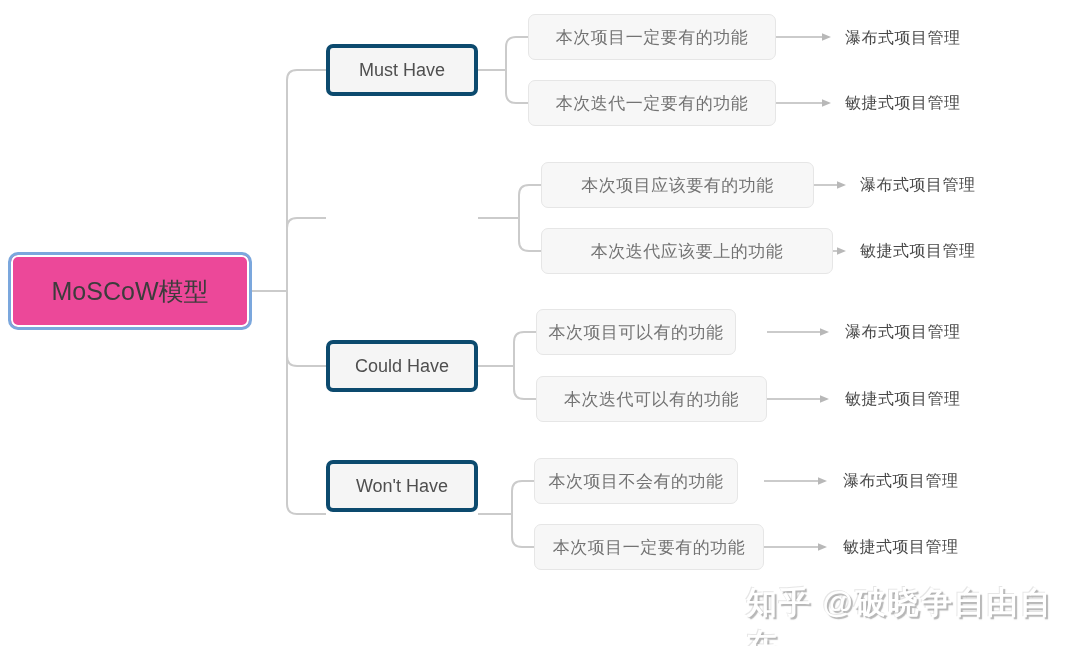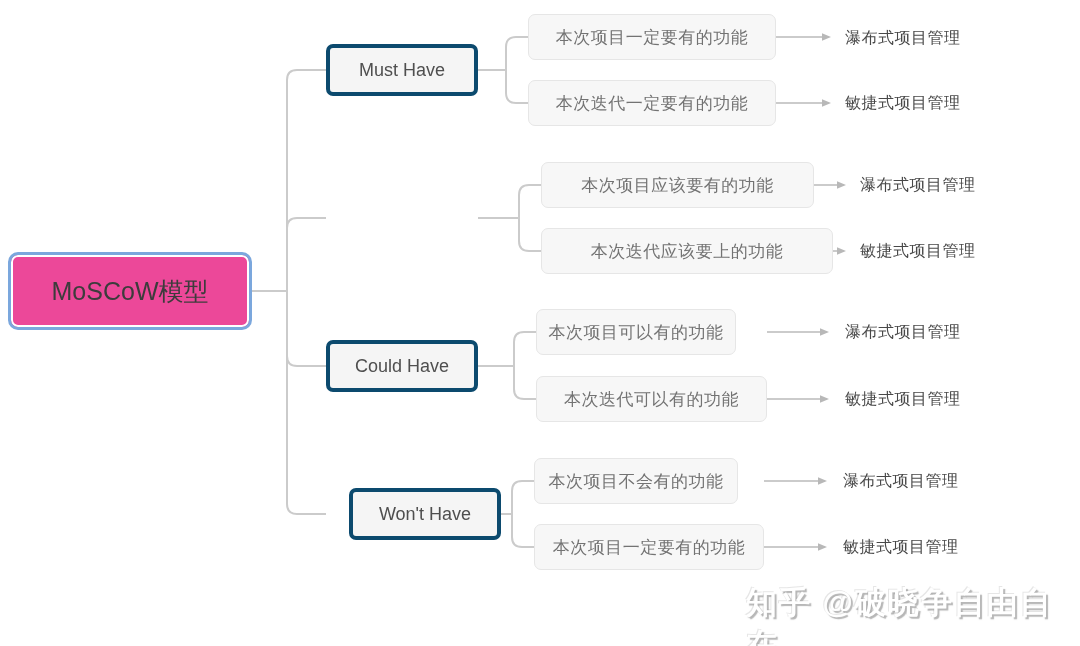--- a/index.html
+++ b/index.html
@@ -17,21 +17,21 @@
     left:8px;top:252px;width:244px;height:78px;
     background:#ec4899;border:3px solid #7ba7dd;border-radius:10px;
     box-shadow:inset 0 0 0 2px #ffffff;
     font-size:25px;color:#3c3c3c;
   }
   .branch{
     width:152px;height:52px;left:326px;
     background:#f5f5f5;border:4px solid #0c4a6e;border-radius:7px;
     font-size:18px;color:#4f4f4f;
   }
-  .b0{top:44px;} .b1{top:192px;} .b2{top:340px;} .b3{top:488px;margin-left:23px;}
+  .b0{top:44px;} .b1{top:192px;} .b2{top:340px;} .b3{top:460px;}
   .child{
     height:46px;background:#f7f7f7;border:1px solid #e6e6e6;border-radius:7px;
     font-size:17px;color:#737373;letter-spacing:.5px;
   }
   .c00{left:528px;top:14px;width:248px;}
   .c01{left:528px;top:80px;width:248px;}
   .c10{left:541px;top:162px;width:273px;}
   .c11{left:541px;top:228px;width:292px;}
   .c20{left:536px;top:309px;width:200px;}
   .c21{left:536px;top:376px;width:231px;}

